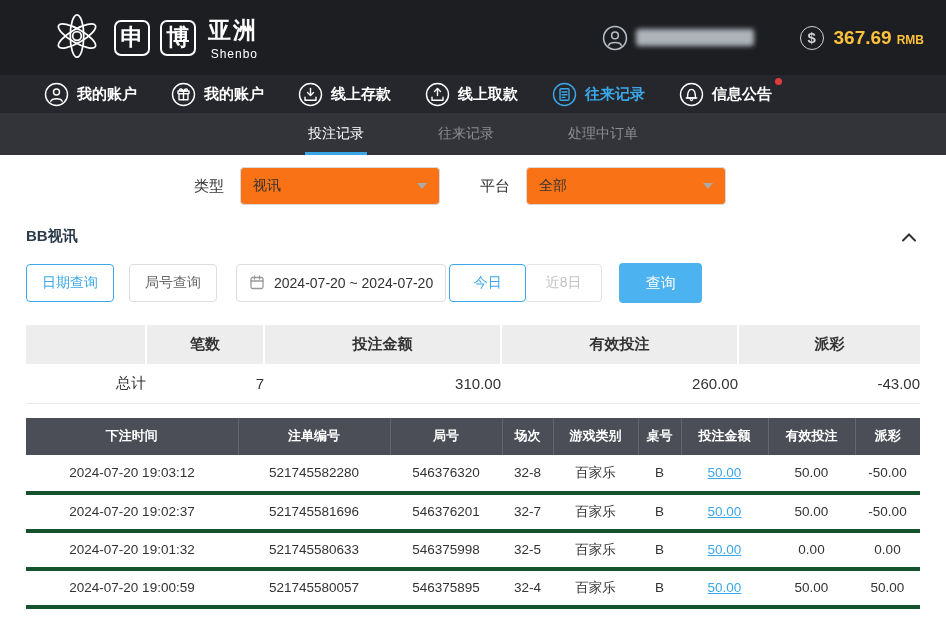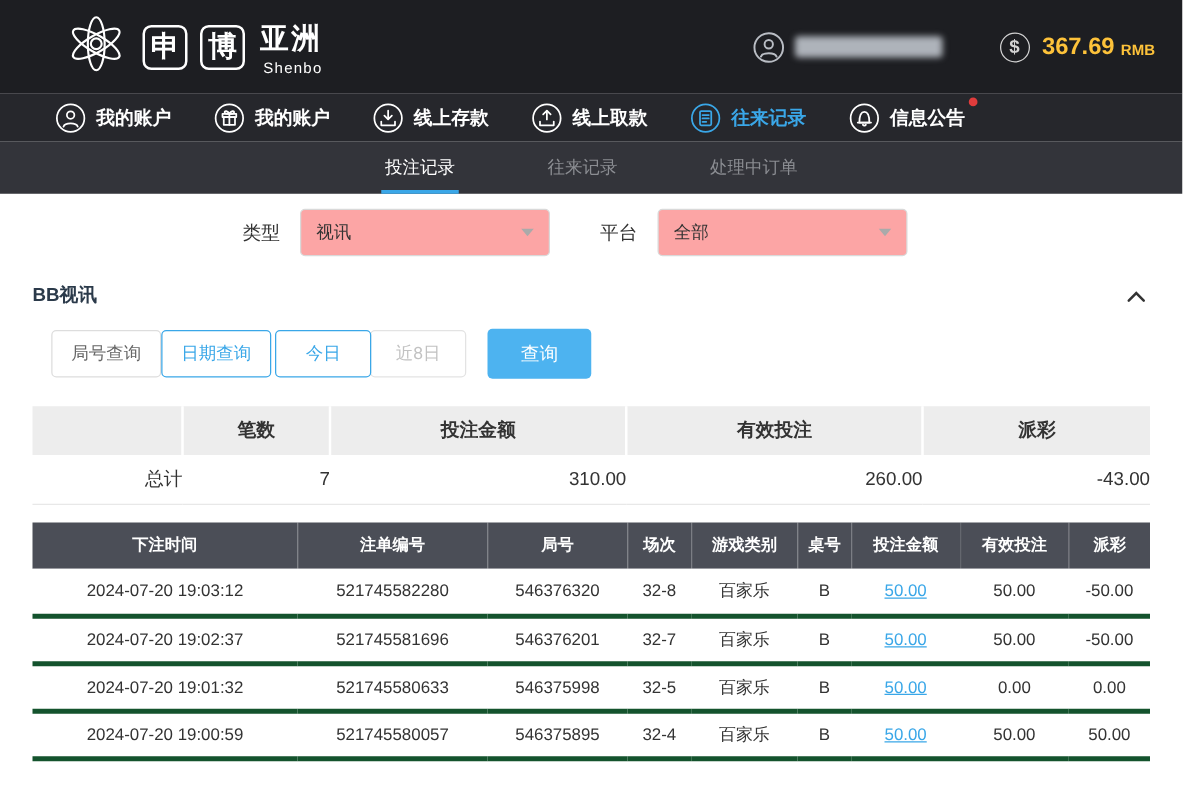--- a/index.html
+++ b/index.html
@@ -45,21 +45,21 @@
   .tab.active::after { content:""; position:absolute; left:0; right:0; bottom:0;
                        height:3px; background:#3aa7e8; }
 
   
   .content { padding:0 26px; }
   .filter-row { display:flex; align-items:center; margin:12px 0 0 168px; }
   .filter-label { font-size:15px; color:#333; margin-right:16px; }
   .select-box { width:200px; height:38px; border:1px solid #d9d9d9; border-radius:4px;
                 display:flex; align-items:center; justify-content:space-between;
                 padding:0 12px; font-size:14px; color:#333; cursor:pointer;
-                margin-right:40px; background:#fca5a5; }
+                margin-right:40px; background:#f97316; }
   .caret { width:0; height:0; border-left:5px solid transparent;
            border-right:5px solid transparent; border-top:6px solid #aaa; }
 
   .section-row { display:flex; justify-content:space-between; align-items:center;
                  margin-top:22px; }
   .section-title { font-size:15px; font-weight:bold; color:#2b3a4a; }
   .collapse-btn { cursor:pointer; display:flex; padding:2px; }
 
   .query-bar { display:flex; align-items:center; margin-top:17px; }
   .btn { height:38px; border-radius:4px; background:#fff; font-size:14px;
@@ -226,22 +226,33 @@
   <div class="section-row">
     <span class="section-title">BB视讯</span>
     <span class="collapse-btn">
       <svg width="18" height="14" viewBox="0 0 18 14" fill="none" stroke="#333" stroke-width="2" stroke-linecap="round">
         <polyline points="3,10.5 9,4.5 15,10.5"></polyline>
       </svg>
     </span>
   </div>
 
   <div class="query-bar">
+    <div class="btn btn-blue-outline">日期查询</div>
     <div class="btn btn-gray-outline">局号查询</div>
-    <div class="btn btn-blue-outline">日期查询</div>
+    <div class="date-input">
+      <span>
+        <svg width="16" height="16" viewBox="0 0 16 16" fill="none" stroke="#999" stroke-width="1.3" stroke-linecap="round">
+          <rect x="2" y="3.5" width="12" height="11" rx="1.5"></rect>
+          <line x1="2" y1="7" x2="14" y2="7"></line>
+          <line x1="5.5" y1="2" x2="5.5" y2="5"></line>
+            <line x1="10.5" y1="2" x2="10.5" y2="5"></line>
+        </svg>
+      </span>
+      <span>2024-07-20 ~ 2024-07-20</span>
+    </div>
     <div class="btn-group">
       <div class="btn bg-active">今日</div>
       <div class="btn bg-idle">近8日</div>
     </div>
     <div class="btn btn-search">查询</div>
   </div>
 
   <table class="summary-table">
     <colgroup>
         <col style="width:120px">

